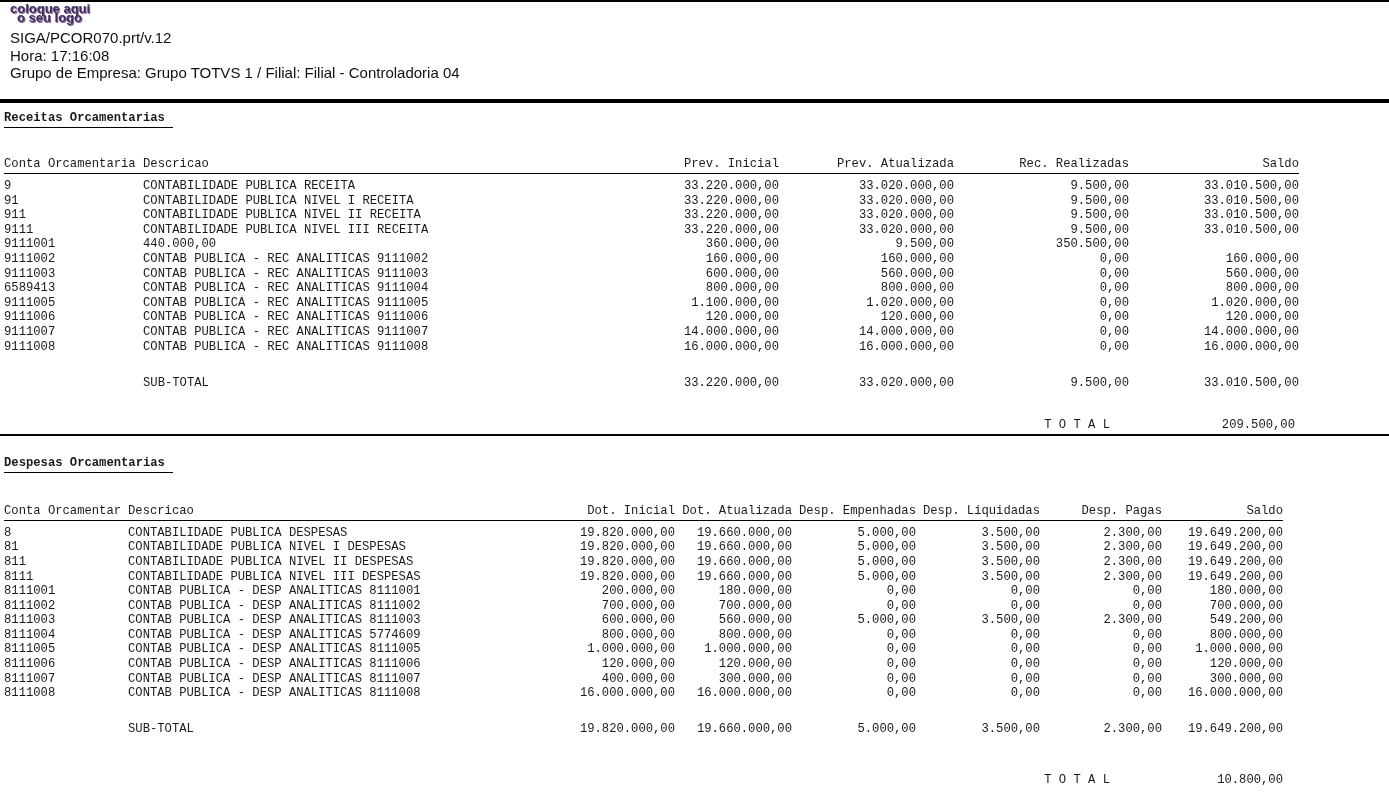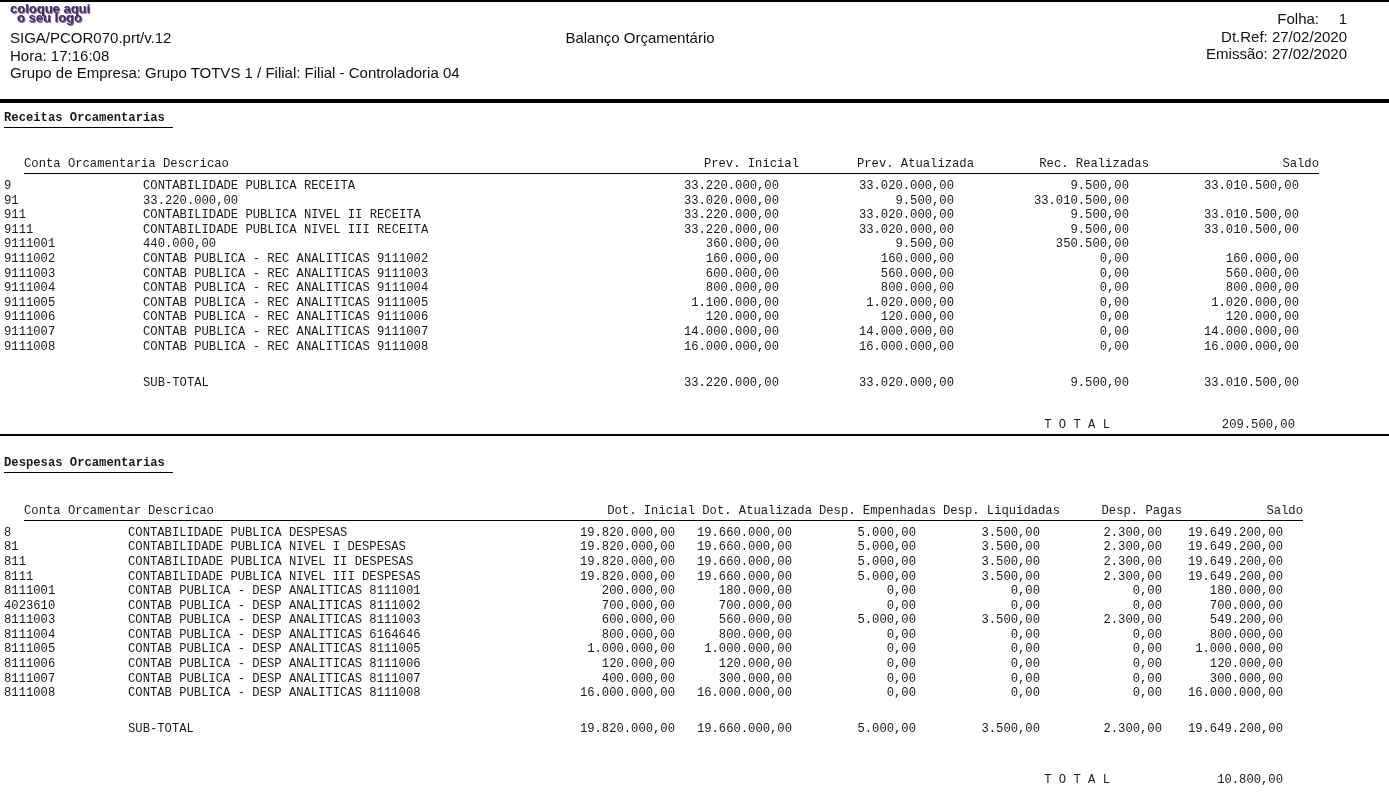--- a/index.html
+++ b/index.html
@@ -20,21 +20,21 @@
   .full-rule{height:2px;background:#000;margin-top:1px;}
   
   .mono{font-family:"Liberation Mono","DejaVu Sans Mono",monospace;font-size:12.2px;}
   .sec-title{display:inline-block;margin:8px 0 0 4px;font-weight:bold;
              border-bottom:1px solid #000;padding:0 8px 2px 0;white-space:nowrap;}
   .tblwrap{margin-left:4px;}
   .tbl{display:grid;line-height:14.6px;height:14.6px;white-space:nowrap;}
   .r-grid{grid-template-columns:139px 425px 211px 175px 175px 170px;width:1295px;}
   .d-grid{grid-template-columns:124px 436px 111px 117px 124px 124px 122px 121px;width:1279px;}
   .r-grid > div:nth-child(n+3), .d-grid > div:nth-child(n+3){text-align:right;}
-  .hdr{margin-top:29px;height:16px;line-height:15px;border-bottom:1.5px solid #000;margin-left:20px;}
+  .hdr{margin-top:29px;height:16px;line-height:15px;border-bottom:1.5px solid #000;}
   .rows{margin-top:5px;}
   .subtotal{margin-top:22px;}
   .total-row{margin:27px 0 0 4px;text-align:right;line-height:15px;height:15px;letter-spacing:0;}
   .total-row.receitas-w{width:1291px;}
   .total-row.despesas-w{width:1279px;margin-top:37px;}
   .tval-r{display:inline-block;width:185px;text-align:right;}
   .tval-d{display:inline-block;width:173px;text-align:right;}
   .sec-despesas .sec-title{margin-top:20px;}
   .sec-despesas .hdr{margin-top:31px;}
   .sec-despesas .subtotal{margin-top:21px;}
@@ -49,26 +49,20 @@
   <header class="report-header">
     <div class="h-left">
       <div class="logo">
         <div>coloque aqui</div>
         <div class="l2">o seu logo</div>
       </div>
       <div>SIGA/PCOR070.prt/v.12</div>
       <div>Hora: 17:16:08</div>
       <div>Grupo de Empresa: Grupo TOTVS 1 / Filial: Filial - Controladoria 04</div>
     </div>
-    <div class="h-title">Balanço Orçamentário</div>
-    <div class="h-right">
-      <div><span>Folha:</span><span class="folha-val">1</span></div>
-      <div>Dt.Ref: 27/02/2020</div>
-      <div>Emissão: 27/02/2020</div>
-    </div>
   </header>
 
   <div class="thick-rule"></div>
 
   <div class="mono">
 
     <section class="sec-receitas">
       <div class="sec-title">Receitas Orcamentarias</div>
       <div class="tblwrap">
         <div class="tbl r-grid hdr">
@@ -83,20 +77,21 @@
             <div class="tbl r-grid">
               <div>9</div>
               <div>CONTABILIDADE PUBLICA RECEITA</div>
               <div>33.220.000,00</div>
               <div>33.020.000,00</div>
               <div>9.500,00</div>
               <div>33.010.500,00</div>
             </div>
             <div class="tbl r-grid">
               <div>91</div>
+              <div>CONTABILIDADE PUBLICA NIVEL I RECEITA</div>
               <div>33.220.000,00</div>
               <div>33.020.000,00</div>
               <div>9.500,00</div>
               <div>33.010.500,00</div>
             </div>
             <div class="tbl r-grid">
               <div>911</div>
               <div>CONTABILIDADE PUBLICA NIVEL II RECEITA</div>
               <div>33.220.000,00</div>
               <div>33.020.000,00</div>
@@ -128,21 +123,21 @@
             </div>
             <div class="tbl r-grid">
               <div>9111003</div>
               <div>CONTAB PUBLICA - REC ANALITICAS 9111003</div>
               <div>600.000,00</div>
               <div>560.000,00</div>
               <div>0,00</div>
               <div>560.000,00</div>
             </div>
             <div class="tbl r-grid">
-              <div>9111004</div>
+              <div>6589413</div>
               <div>CONTAB PUBLICA - REC ANALITICAS 9111004</div>
               <div>800.000,00</div>
               <div>800.000,00</div>
               <div>0,00</div>
               <div>800.000,00</div>
             </div>
             <div class="tbl r-grid">
               <div>9111005</div>
               <div>CONTAB PUBLICA - REC ANALITICAS 9111005</div>
               <div>1.100.000,00</div>
@@ -249,42 +244,42 @@
               <div>8111001</div>
               <div>CONTAB PUBLICA - DESP ANALITICAS 8111001</div>
               <div>200.000,00</div>
               <div>180.000,00</div>
               <div>0,00</div>
               <div>0,00</div>
               <div>0,00</div>
               <div>180.000,00</div>
             </div>
             <div class="tbl d-grid">
-              <div>4023610</div>
+              <div>8111002</div>
               <div>CONTAB PUBLICA - DESP ANALITICAS 8111002</div>
               <div>700.000,00</div>
               <div>700.000,00</div>
               <div>0,00</div>
               <div>0,00</div>
               <div>0,00</div>
               <div>700.000,00</div>
             </div>
             <div class="tbl d-grid">
               <div>8111003</div>
               <div>CONTAB PUBLICA - DESP ANALITICAS 8111003</div>
               <div>600.000,00</div>
               <div>560.000,00</div>
               <div>5.000,00</div>
               <div>3.500,00</div>
               <div>2.300,00</div>
               <div>549.200,00</div>
             </div>
             <div class="tbl d-grid">
               <div>8111004</div>
-              <div>CONTAB PUBLICA - DESP ANALITICAS 6164646</div>
+              <div>CONTAB PUBLICA - DESP ANALITICAS 5774609</div>
               <div>800.000,00</div>
               <div>800.000,00</div>
               <div>0,00</div>
               <div>0,00</div>
               <div>0,00</div>
               <div>800.000,00</div>
             </div>
             <div class="tbl d-grid">
               <div>8111005</div>
               <div>CONTAB PUBLICA - DESP ANALITICAS 8111005</div>

